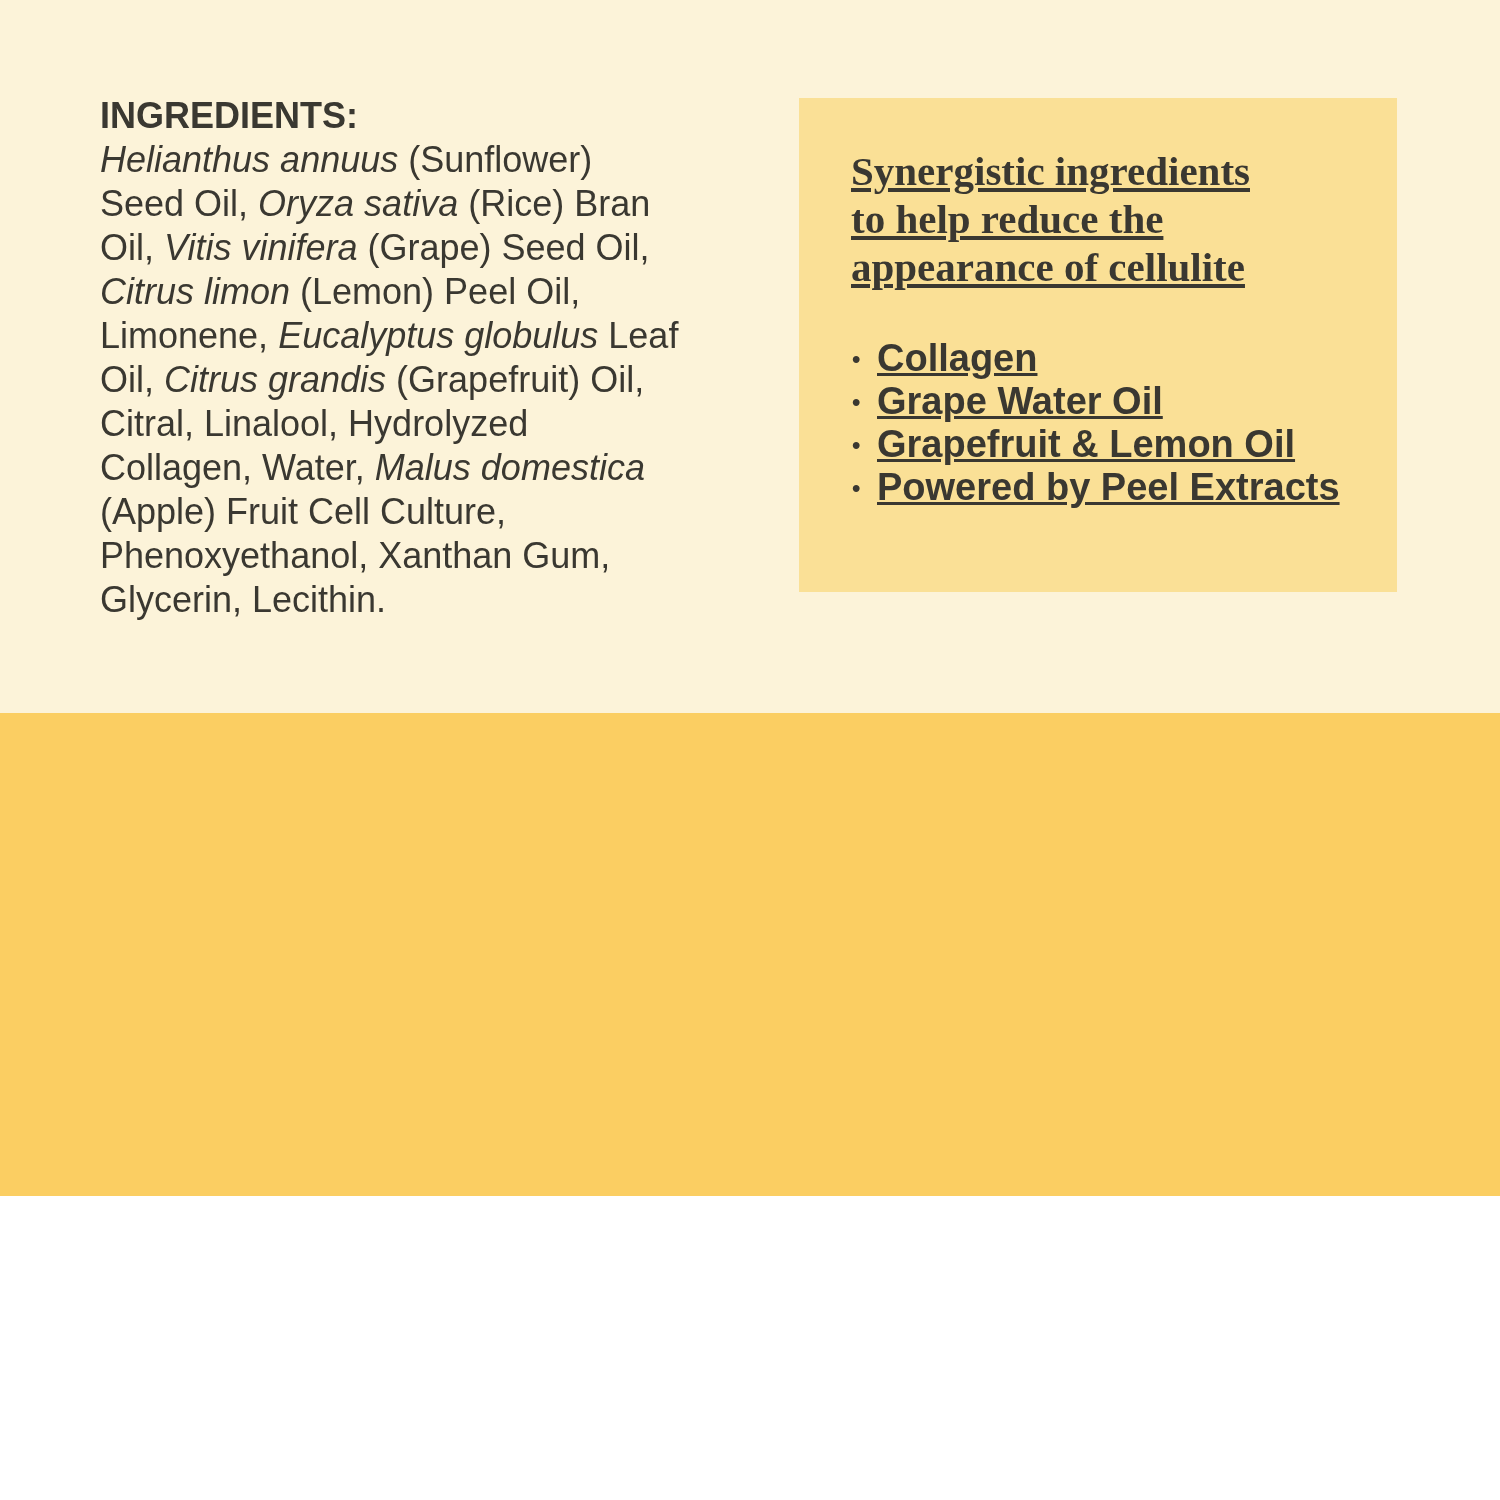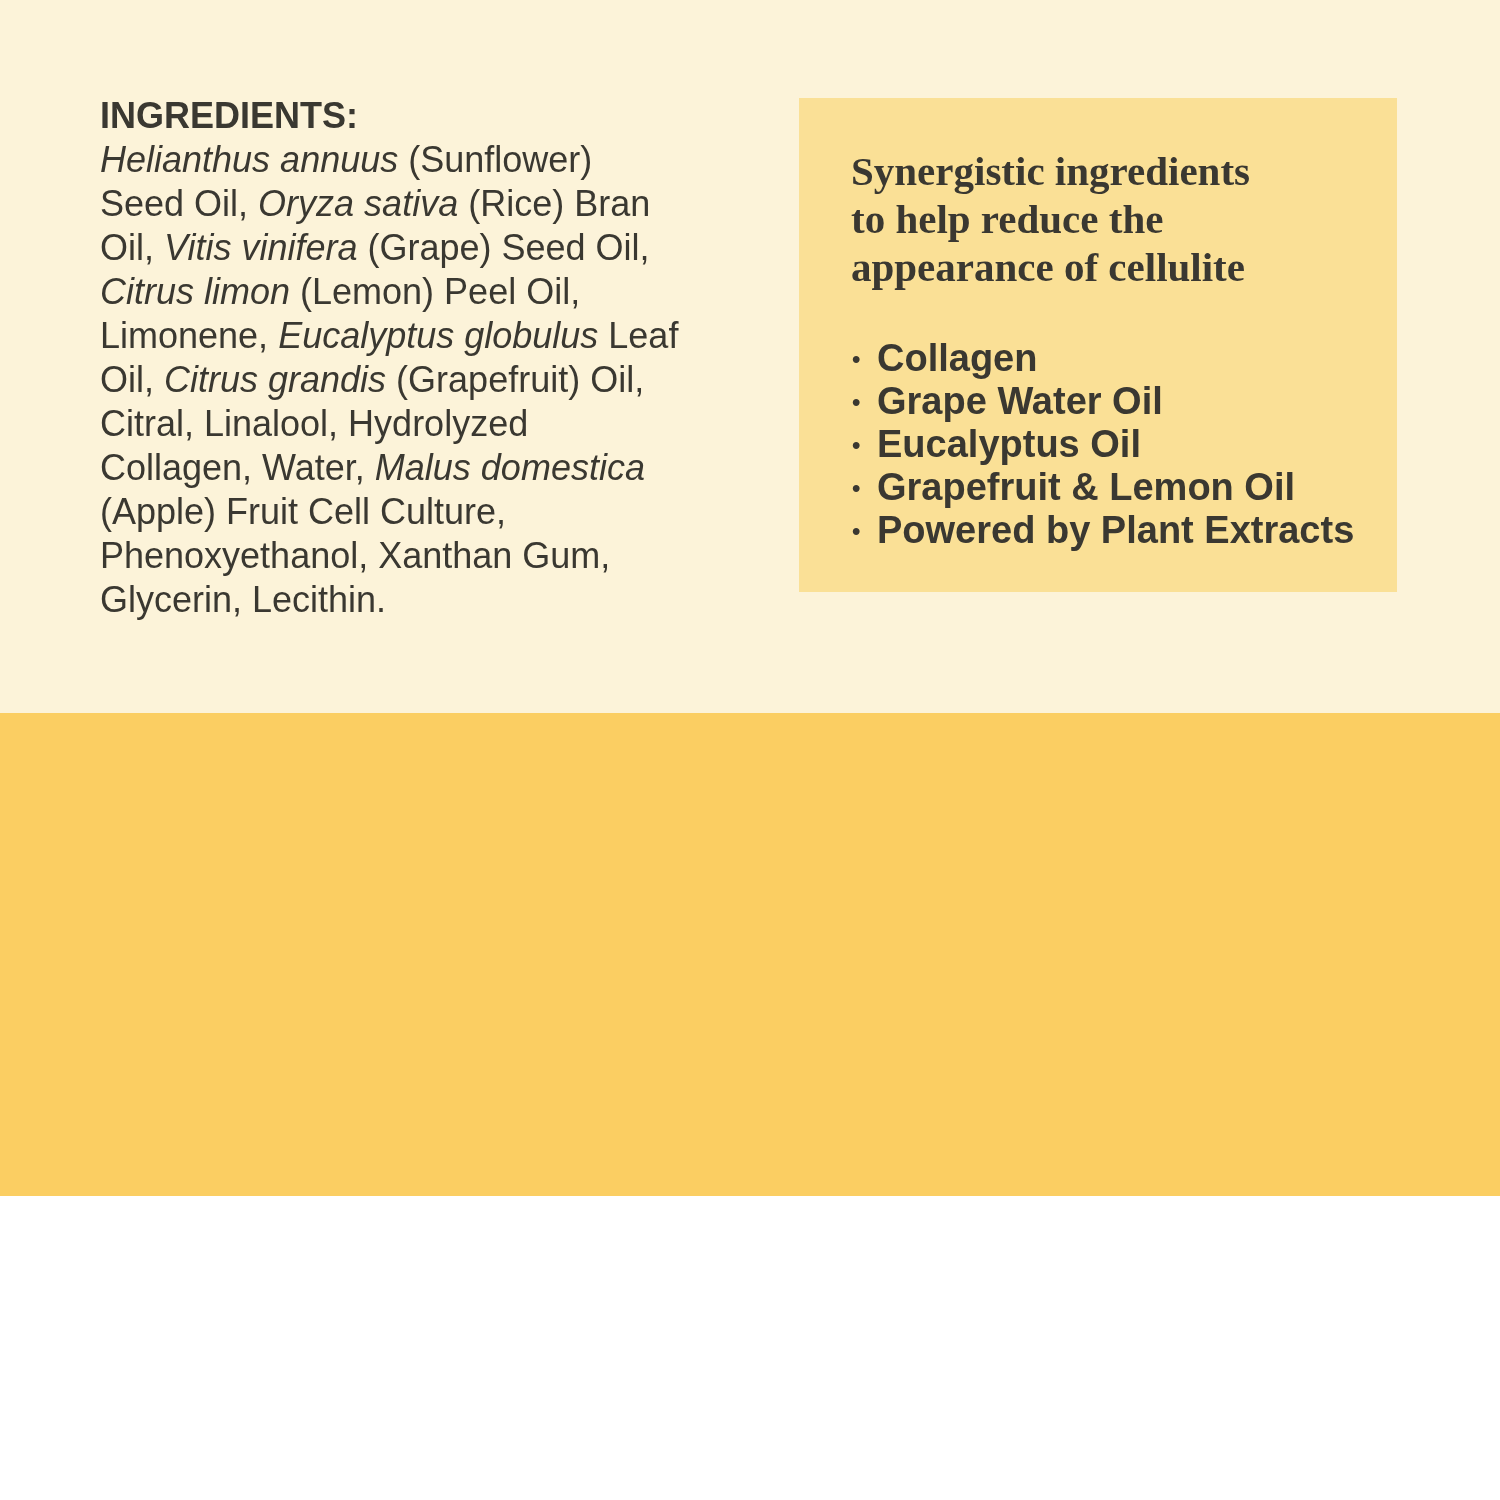--- a/index.html
+++ b/index.html
@@ -22,21 +22,21 @@
   .ingredients {
     position: absolute; left: 100px; top: 94px; width: 580px;
     font-size: 36px; line-height: 44px;
   }
   .ingredients p { margin: 0; }
 
   
   .benefits {
     position: absolute; left: 799px; top: 98px; width: 598px; height: 494px;
     background: var(--benefits-box, #FAE096);
-    box-sizing: border-box; padding: 49px 40px 0 52px;
+    box-sizing: border-box; padding: 49px 40px 0 52px; text-decoration: underline;
   }
   .benefits h2 {
     margin: 0; width: 440px;
     font-family: "Liberation Serif", serif; font-weight: 600;
     font-size: 41px; line-height: 48px;
   }
   #benefits-list {
     list-style: none; margin: 46px 0 0 0; padding: 0;
     font-weight: bold; font-size: 38px; line-height: 43px;
   }
@@ -54,23 +54,22 @@
   <div class="ingredients">
     <div class="bold">INGREDIENTS:</div>
     <p id="ingredients-text"><span class="it">Helianthus annuus</span><span> (Sunflower) Seed Oil, </span><span class="it">Oryza sativa</span><span> (Rice) Bran Oil, </span><span class="it">Vitis vinifera</span><span> (Grape) Seed Oil, </span><span class="it">Citrus limon</span><span> (Lemon) Peel Oil, Limonene, </span><span class="it">Eucalyptus globulus</span><span> Leaf Oil, </span><span class="it">Citrus grandis</span><span> (Grapefruit) Oil, Citral, Linalool, Hydrolyzed Collagen, Water, </span><span class="it">Malus domestica</span><span> (Apple) Fruit Cell Culture, Phenoxyethanol, Xanthan Gum, Glycerin, Lecithin.</span></p>
   </div>
 
   <aside class="benefits">
     <h2>Synergistic ingredients to help reduce the appearance of cellulite</h2>
     <ul id="benefits-list">
         <li>Collagen</li>
         <li>Grape Water Oil</li>
-        <li>Eucalyptus Oil</li>
         <li>Grapefruit &amp; Lemon Oil</li>
-        <li>Powered by Plant Extracts</li>
+        <li>Powered by Peel Extracts</li>
       </ul>
   </aside>
 
   <div class="bottom-band">
 
     
 
     
 
     

